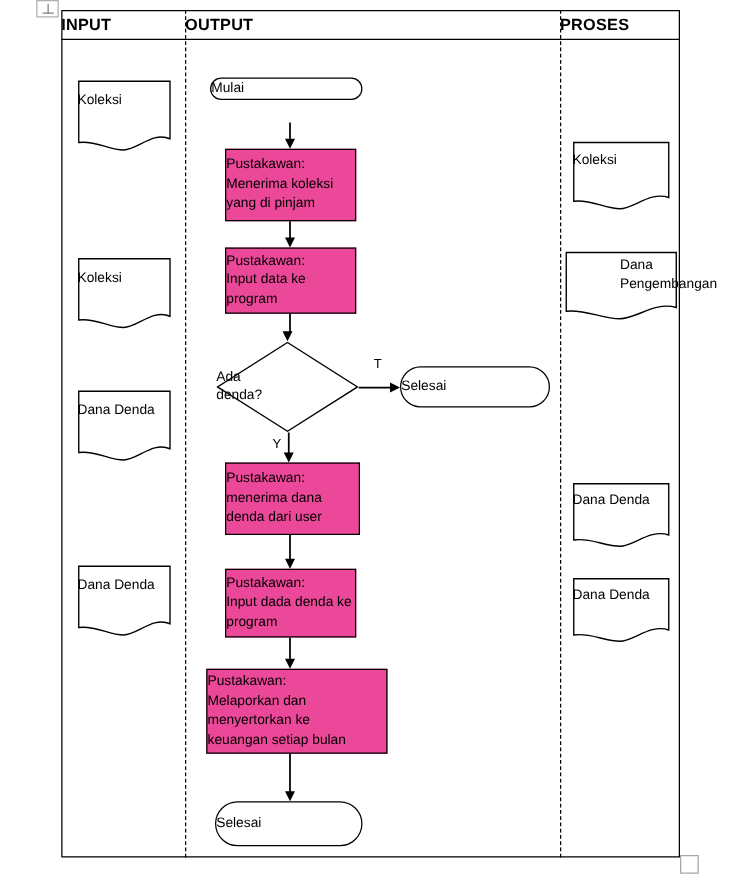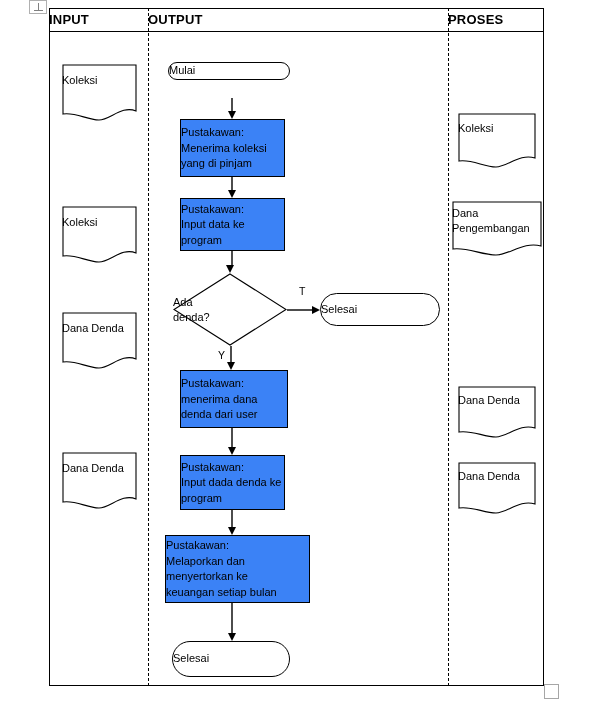--- a/index.html
+++ b/index.html
@@ -102,21 +102,21 @@
     text-align: left;
     font-size: 11px;
     line-height: 15.5px;
     white-space: pre-line;
     pointer-events: none;
   }
 
   
   .proc {
     border: 1.3px solid #000000;
-    background: #3b82f6;
+    background: #ec4899;
   }
   .proc .shape-label {
     top: 50%;
     transform: translateY(-50%);
   }
 
   
   .term {
     border: 1.3px solid #000000;
     border-radius: 500px;
@@ -265,21 +265,21 @@
   <svg viewBox="0 0 78 58" preserveAspectRatio="none">
     <path d="M1,1 L77,1 L77,45 C62,40 49,54 38,54 C26,54 14,46 1,48 Z" fill="#ffffff" stroke="#000000" stroke-width="1.1" vector-effect="non-scaling-stroke"></path>
   </svg>
   <div class="shape-label">Koleksi</div>
 </div>
 
 <div class="shape doc" style="left:452px; top:201px; width:90px; height:58px;">
   <svg viewBox="0 0 90 58" preserveAspectRatio="none">
     <path d="M1,1 L89,1 L89,45 C72,40 57,54 44,54 C30,54 15,46 1,48 Z" fill="#ffffff" stroke="#000000" stroke-width="1.1" vector-effect="non-scaling-stroke"></path>
   </svg>
-  <div class="shape-label" style="top:34%;">Dana
+  <div class="shape-label" style="top:34%;padding-left:44px;">Dana
 Pengembangan</div>
 </div>
 
 <div class="shape doc" style="left:458px; top:386px; width:78px; height:55px;">
   <svg viewBox="0 0 78 55" preserveAspectRatio="none">
     <path d="M1,1 L77,1 L77,42 C62,37 49,51 38,51 C26,51 14,44 1,46 Z" fill="#ffffff" stroke="#000000" stroke-width="1.1" vector-effect="non-scaling-stroke"></path>
   </svg>
   <div class="shape-label">Dana Denda</div>
 </div>
 

